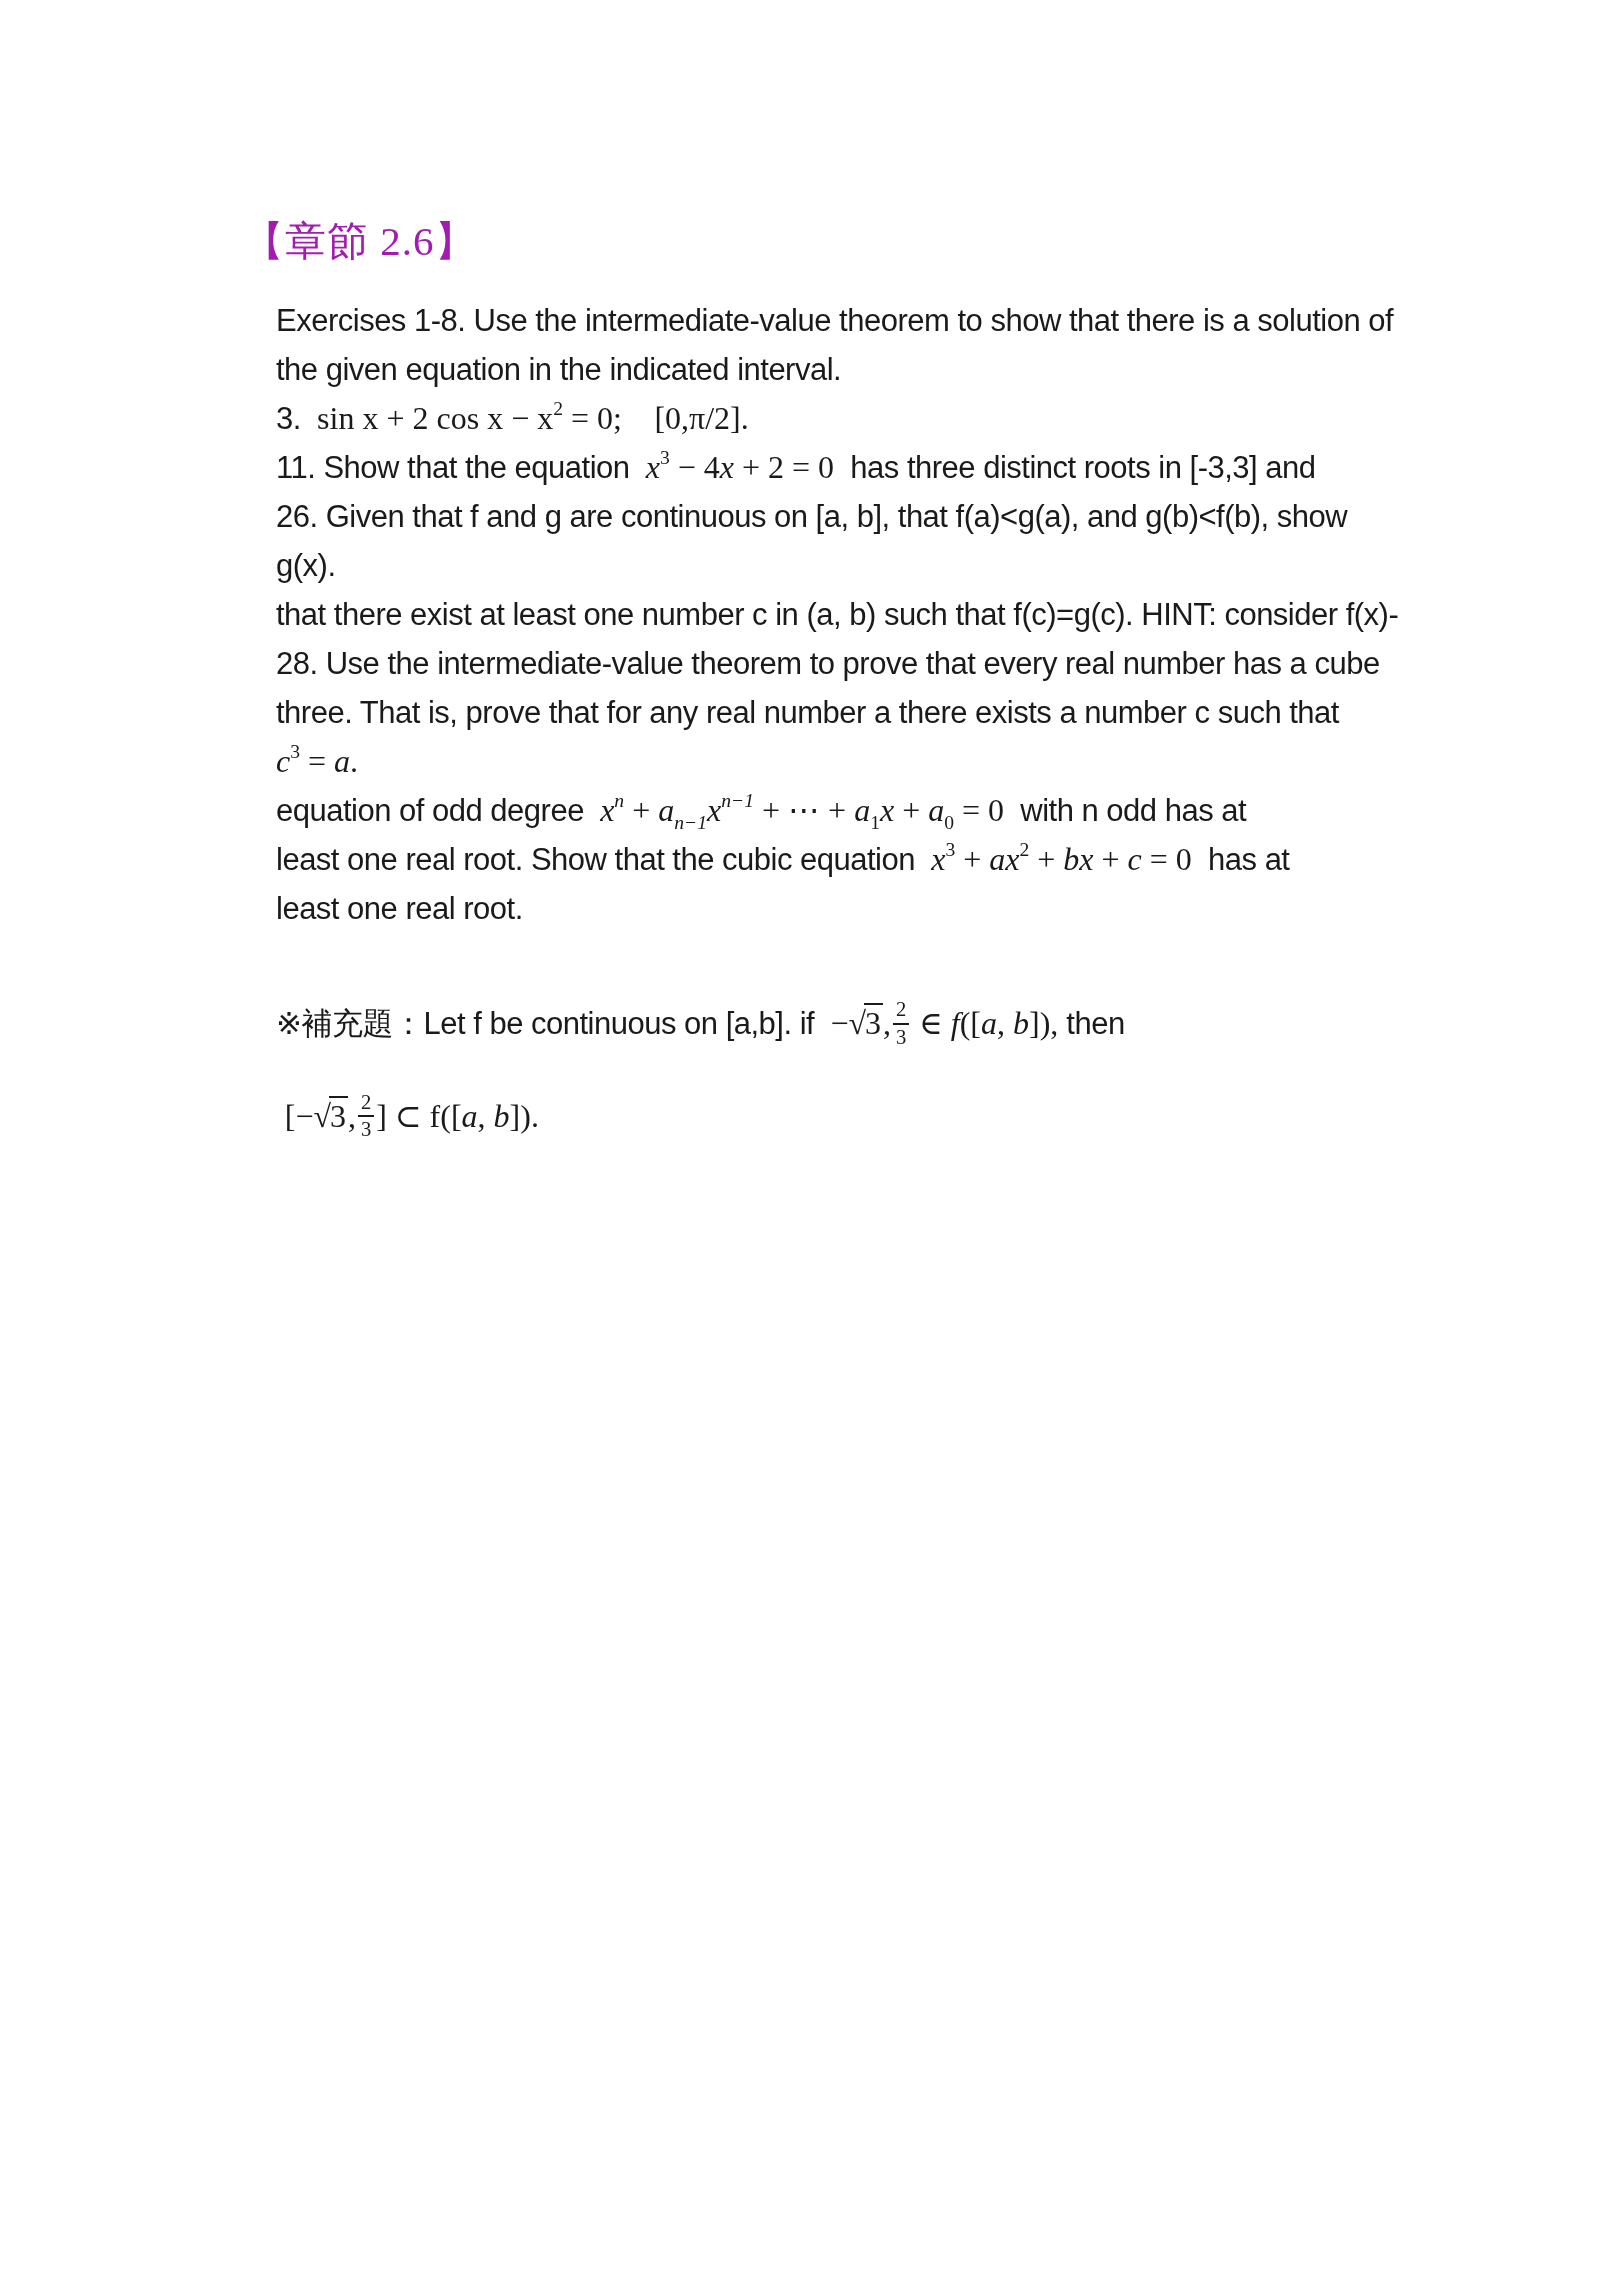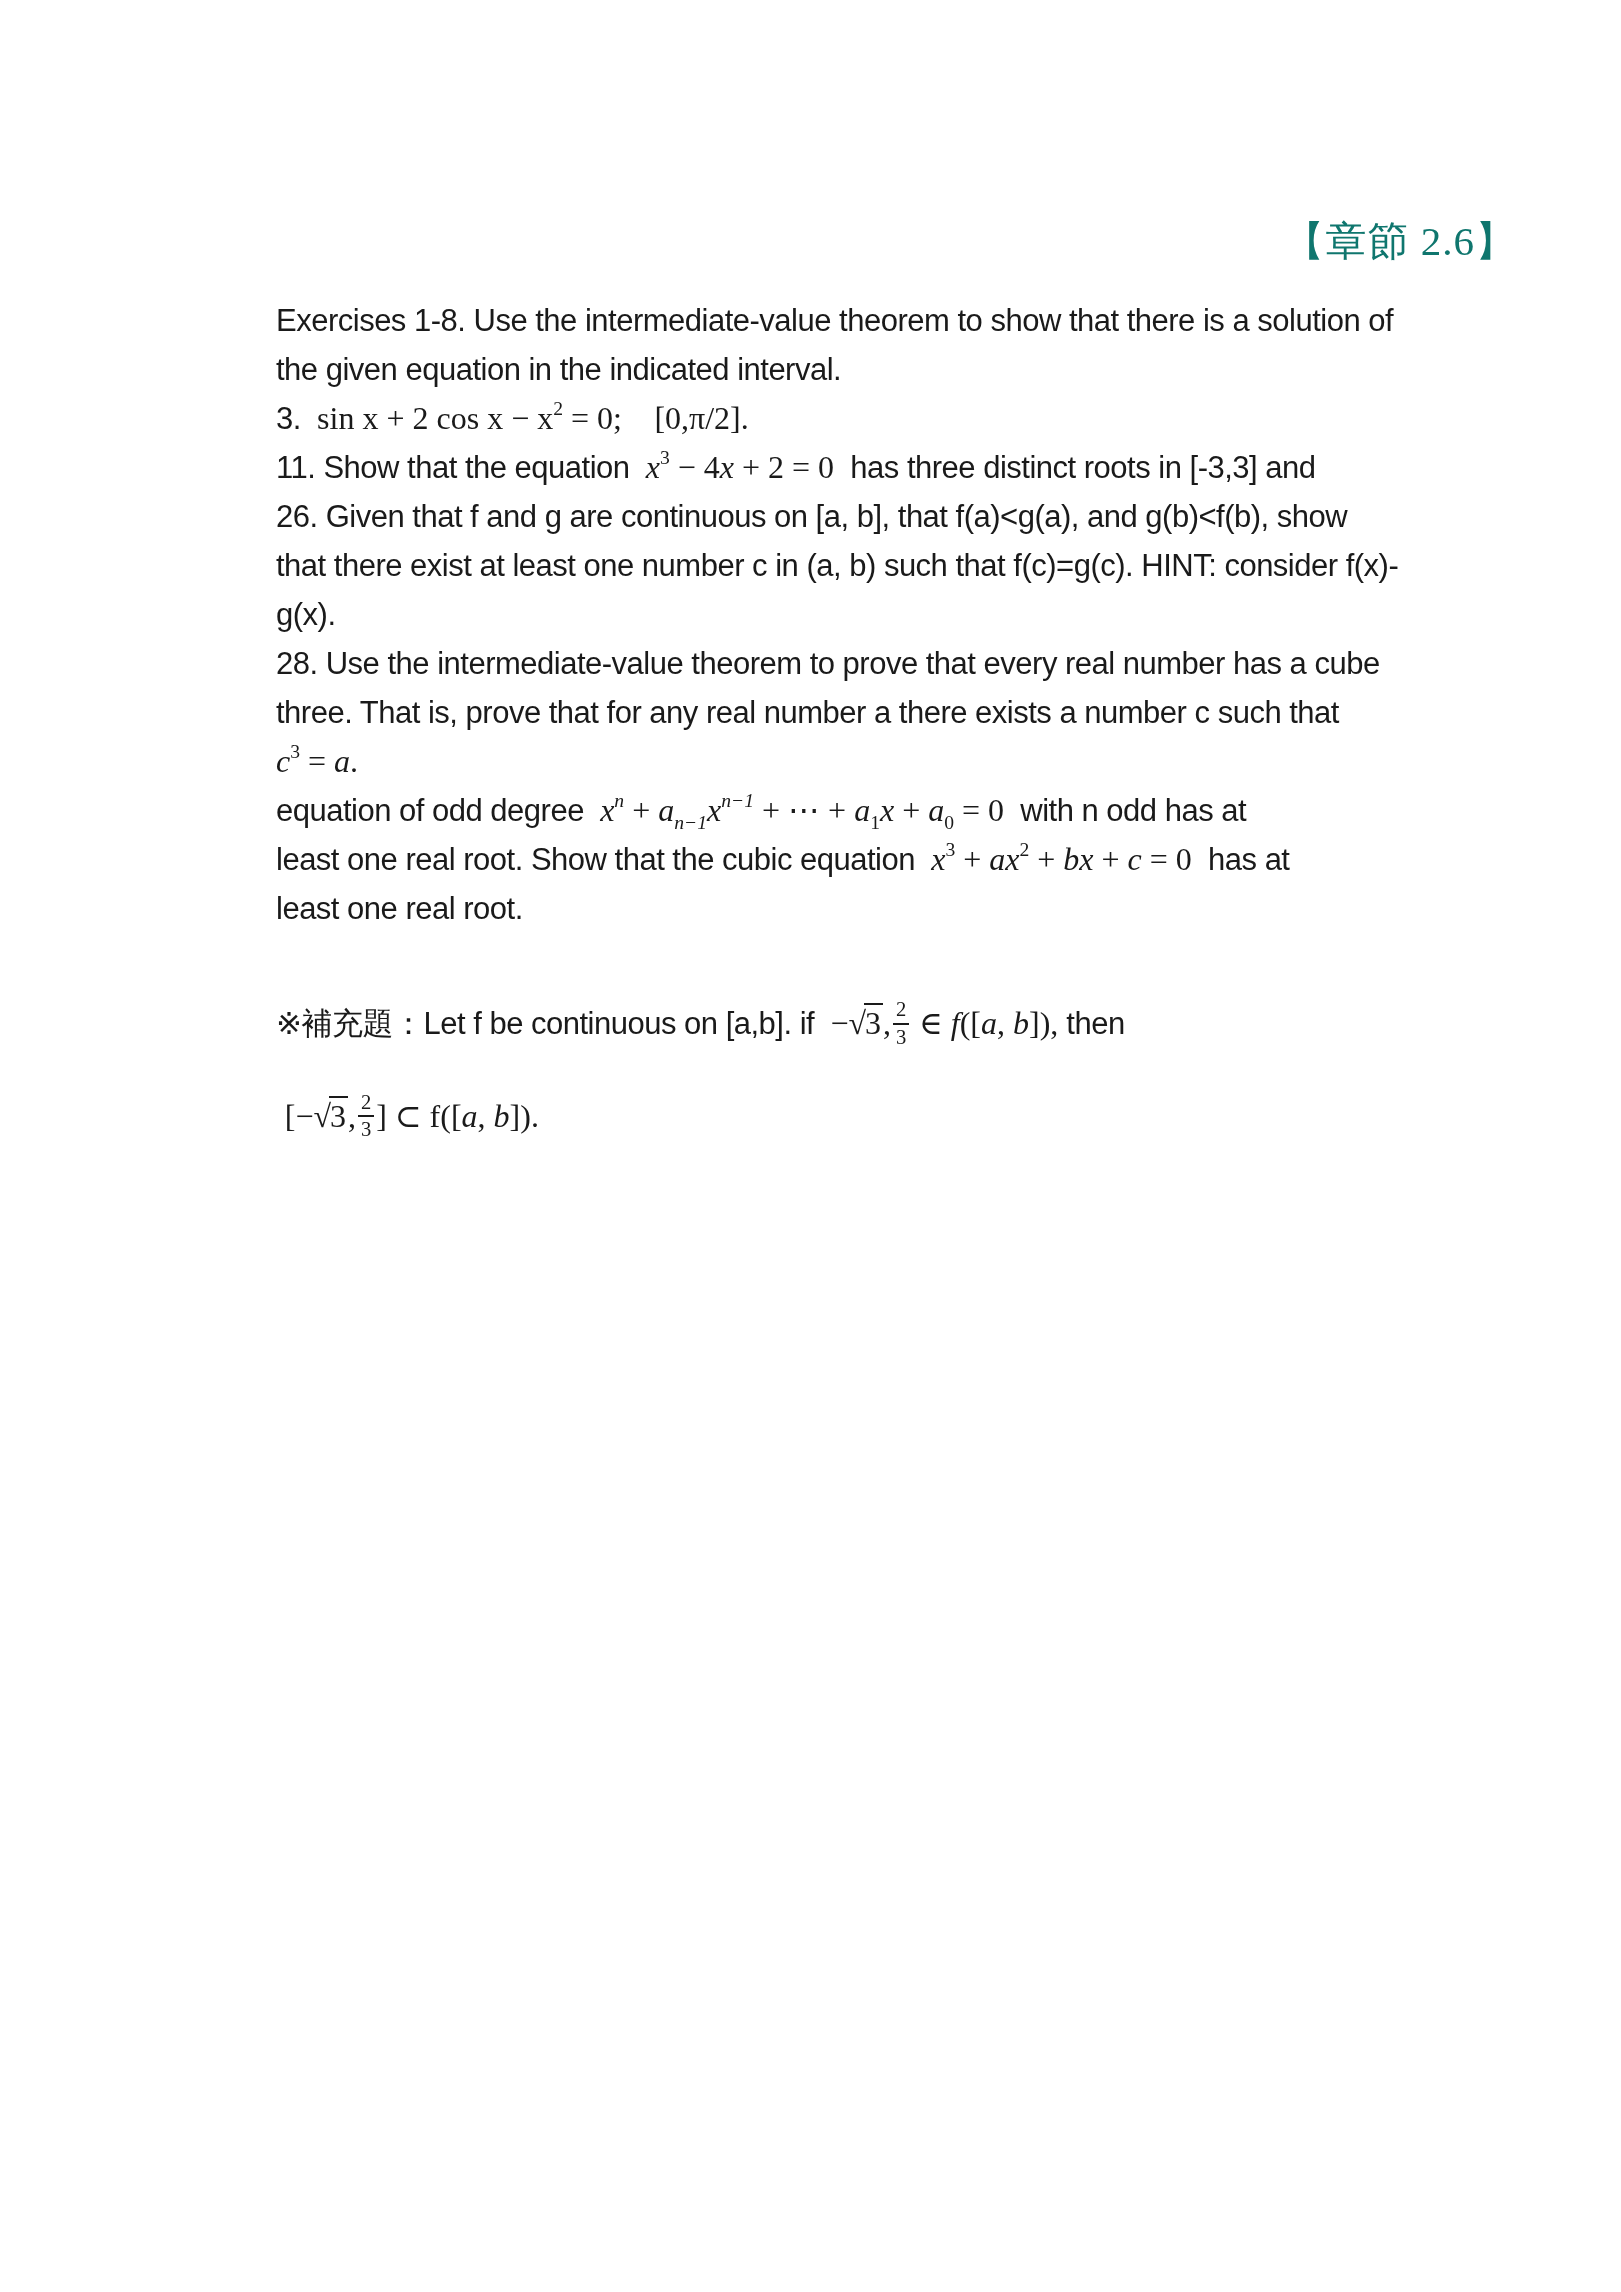--- a/index.html
+++ b/index.html
@@ -79,36 +79,36 @@
   [data-name="paragraph-supplement-intro"] { margin-top:55px; }
   [data-name="paragraph-supplement-intro"] .line { line-height:71px; }
   [data-name="paragraph-supplement-conclusion"] { margin-top:21.6px; padding-left:8.8px; }
   [data-name="paragraph-supplement-conclusion"] .line { line-height:71px; }
 </style>
 </head>
 <body>
 
 <div class="page" data-name="page" style="background: rgb(255, 255, 255); color: rgb(26, 26, 26);">
   <div class="content" data-name="content">
-    <h1 class="title" data-name="page-title" style="color: #0f766e; text-align: right;">【章節 2.6】</h1>
+    <h1 class="title" data-name="page-title" style="color: #a21caf;">【章節 2.6】</h1>
     <main class="body" data-name="document-body">
         <div class="paragraph" data-name="paragraph-exercises-intro">
           <div class="line" data-name="text-line"><span class="seg-t" data-name="text-segment">Exercises 1-8. Use the intermediate-value theorem to show that there is a solution of</span></div>
           <div class="line" data-name="text-line"><span class="seg-t" data-name="text-segment">the given equation in the indicated interval.</span></div>
         </div>
         <div class="paragraph" data-name="paragraph-problem-3">
           <div class="line" data-name="text-line"><span class="seg-t" data-name="text-segment">3.  </span><span class="seg-m" data-name="math-segment">sin x + 2 cos x − x</span><span class="seg-sup" data-name="math-segment">2</span><span class="seg-m" data-name="math-segment"> = 0;</span><span class="seg-t" data-name="text-segment">    </span><span class="seg-m" data-name="math-segment">[0,π/2].</span></div>
         </div>
         <div class="paragraph" data-name="paragraph-problem-11">
           <div class="line" data-name="text-line"><span class="seg-t" data-name="text-segment">11. Show that the equation  </span><span class="seg-i" data-name="math-segment">x</span><span class="seg-sup" data-name="math-segment">3</span><span class="seg-m" data-name="math-segment"> − 4</span><span class="seg-i" data-name="math-segment">x</span><span class="seg-m" data-name="math-segment"> + 2 = 0</span><span class="seg-t" data-name="text-segment">  has three distinct roots in [-3,3] and</span></div>
         </div>
         <div class="paragraph" data-name="paragraph-problem-26">
           <div class="line" data-name="text-line"><span class="seg-t" data-name="text-segment">26. Given that f and g are continuous on [a, b], that f(a)&lt;g(a), and g(b)&lt;f(b), show</span></div>
+          <div class="line" data-name="text-line"><span class="seg-t" data-name="text-segment">g(x).</span></div>
           <div class="line" data-name="text-line"><span class="seg-t" data-name="text-segment">that there exist at least one number c in (a, b) such that f(c)=g(c). HINT: consider f(x)-</span></div>
-          <div class="line" data-name="text-line"><span class="seg-t" data-name="text-segment">g(x).</span></div>
         </div>
         <div class="paragraph" data-name="paragraph-problem-28">
           <div class="line" data-name="text-line"><span class="seg-t" data-name="text-segment">28. Use the intermediate-value theorem to prove that every real number has a cube</span></div>
           <div class="line" data-name="text-line"><span class="seg-t" data-name="text-segment">three. That is, prove that for any real number a there exists a number c such that</span></div>
           <div class="line" data-name="text-line"><span class="seg-i" data-name="math-segment">c</span><span class="seg-sup" data-name="math-segment">3</span><span class="seg-m" data-name="math-segment"> = </span><span class="seg-i" data-name="math-segment">a</span><span class="seg-m" data-name="math-segment">.</span></div>
         </div>
         <div class="paragraph" data-name="paragraph-problem-29">
           <div class="line" data-name="text-line"><span class="seg-t" data-name="text-segment">equation of odd degree  </span><span class="seg-i" data-name="math-segment">x</span><span class="seg-sup seg-it" data-name="math-segment">n</span><span class="seg-m" data-name="math-segment"> + </span><span class="seg-i" data-name="math-segment">a</span><span class="seg-sub seg-it" data-name="math-segment">n−1</span><span class="seg-i" data-name="math-segment">x</span><span class="seg-sup seg-it" data-name="math-segment">n−1</span><span class="seg-m" data-name="math-segment"> + ⋯ + </span><span class="seg-i" data-name="math-segment">a</span><span class="seg-sub" data-name="math-segment">1</span><span class="seg-i" data-name="math-segment">x</span><span class="seg-m" data-name="math-segment"> + </span><span class="seg-i" data-name="math-segment">a</span><span class="seg-sub" data-name="math-segment">0</span><span class="seg-m" data-name="math-segment"> = 0</span><span class="seg-t" data-name="text-segment">  with n odd has at</span></div>
           <div class="line" data-name="text-line"><span class="seg-t" data-name="text-segment">least one real root. Show that the cubic equation  </span><span class="seg-i" data-name="math-segment">x</span><span class="seg-sup" data-name="math-segment">3</span><span class="seg-m" data-name="math-segment"> + </span><span class="seg-i" data-name="math-segment">ax</span><span class="seg-sup" data-name="math-segment">2</span><span class="seg-m" data-name="math-segment"> + </span><span class="seg-i" data-name="math-segment">bx</span><span class="seg-m" data-name="math-segment"> + </span><span class="seg-i" data-name="math-segment">c</span><span class="seg-m" data-name="math-segment"> = 0</span><span class="seg-t" data-name="text-segment">  has at</span></div>
           <div class="line" data-name="text-line"><span class="seg-t" data-name="text-segment">least one real root.</span></div>

